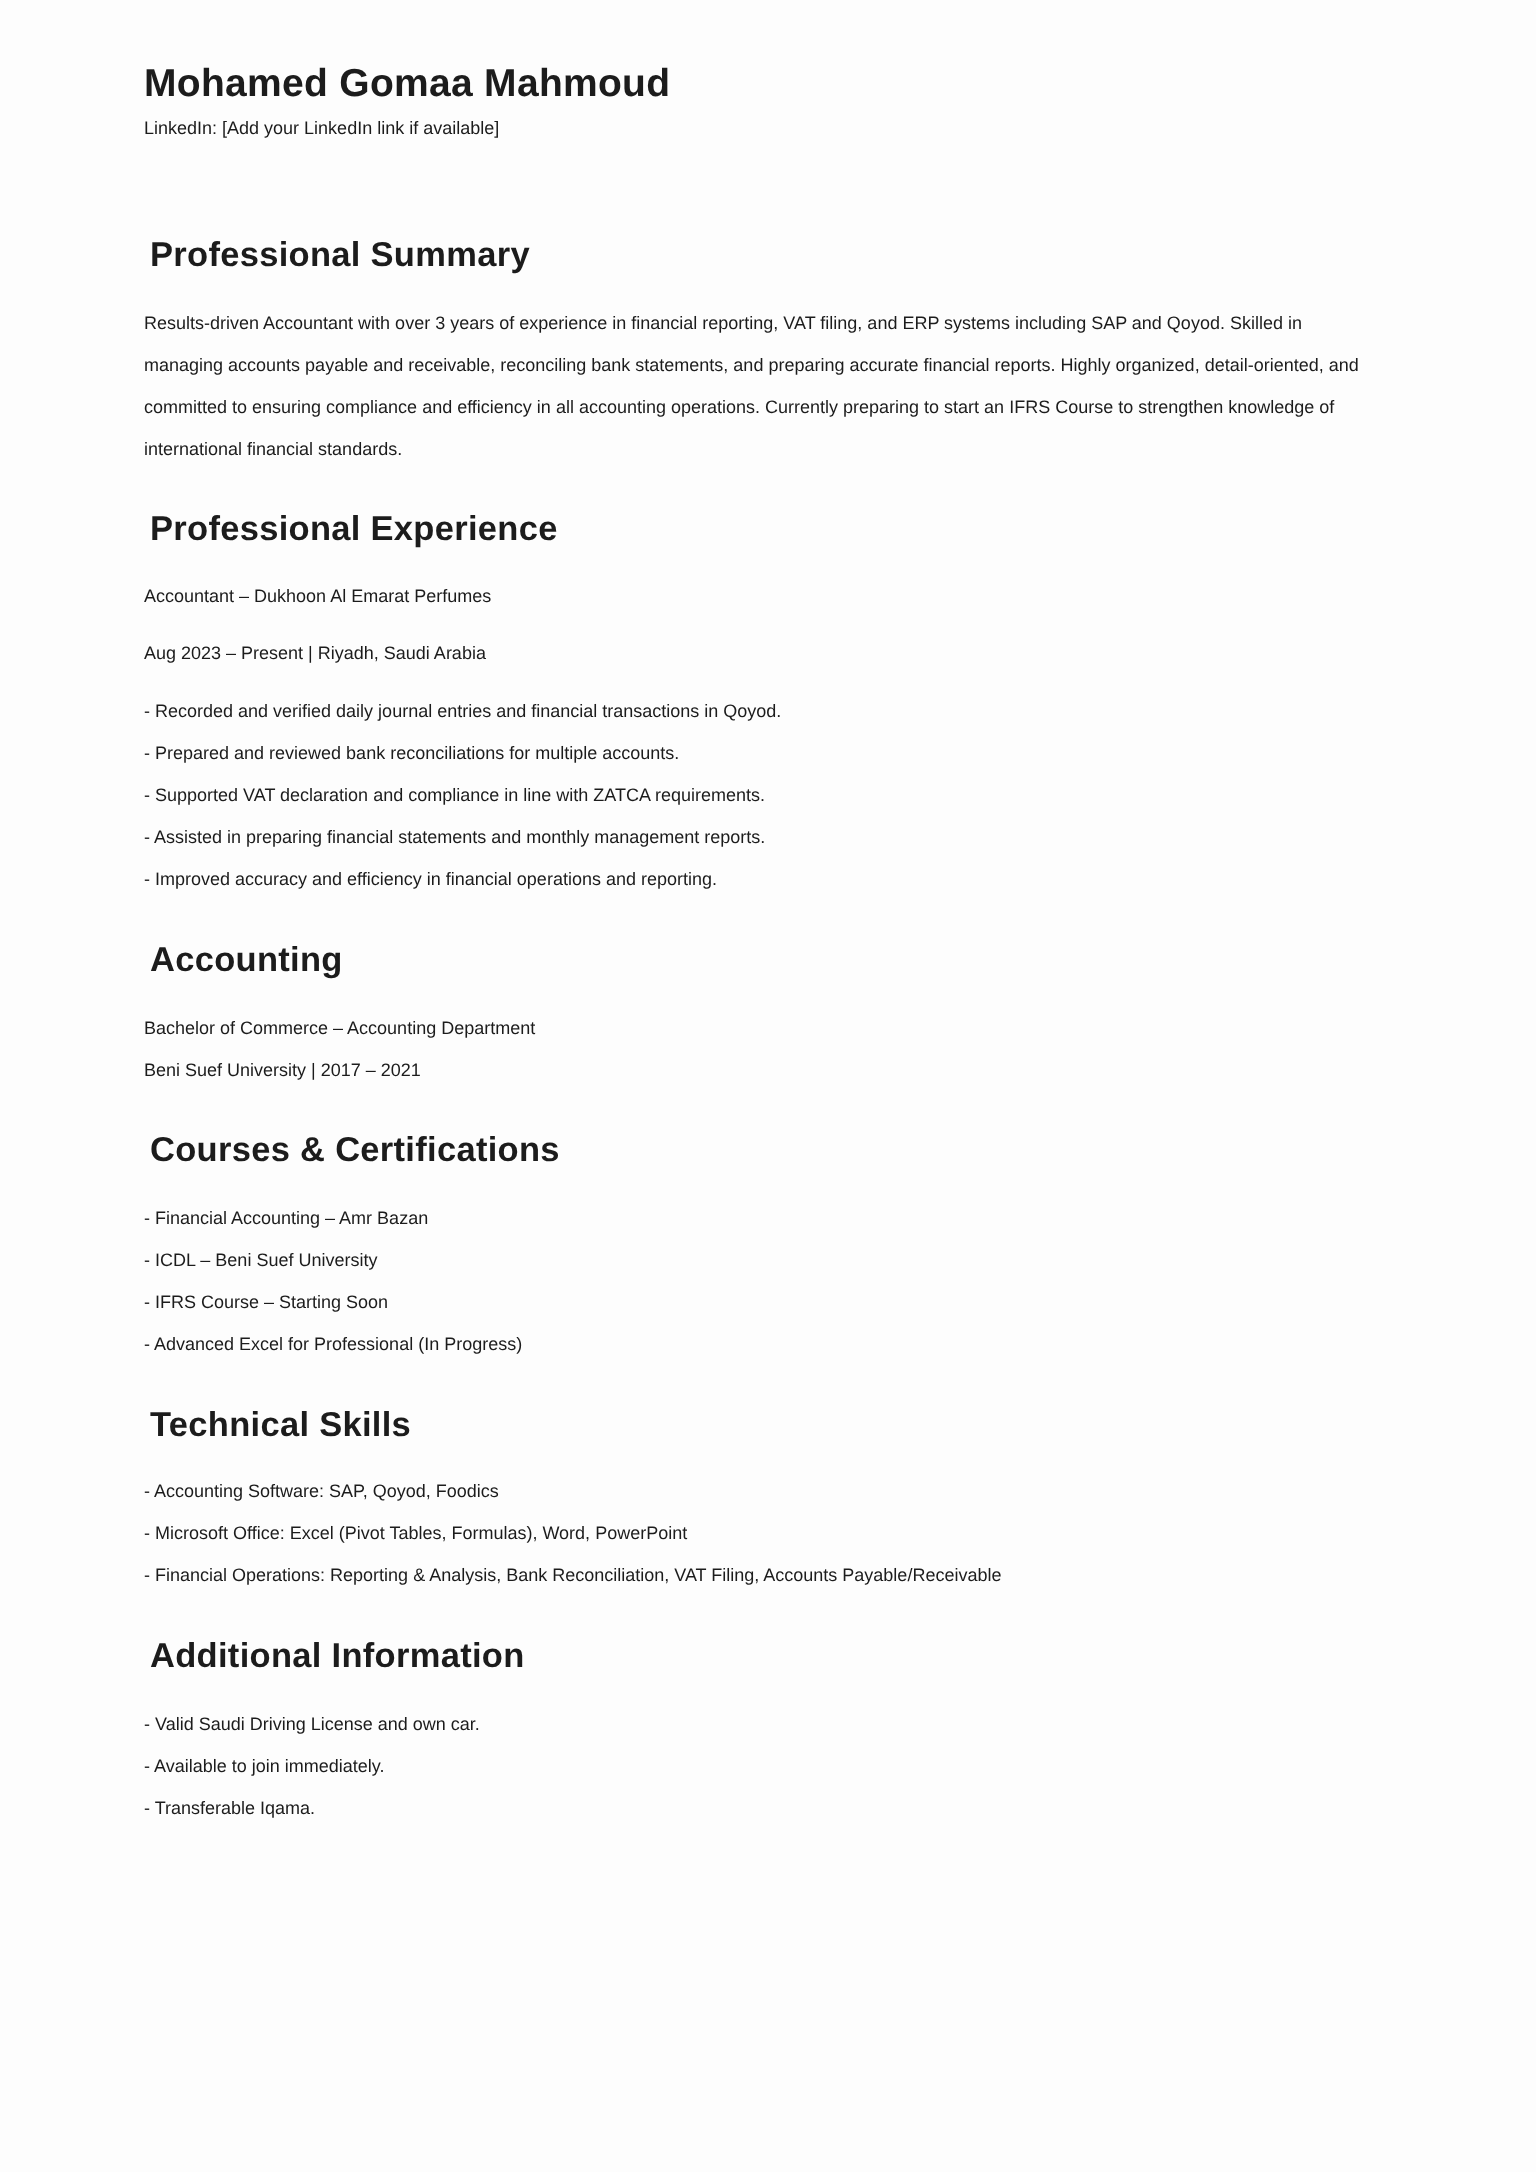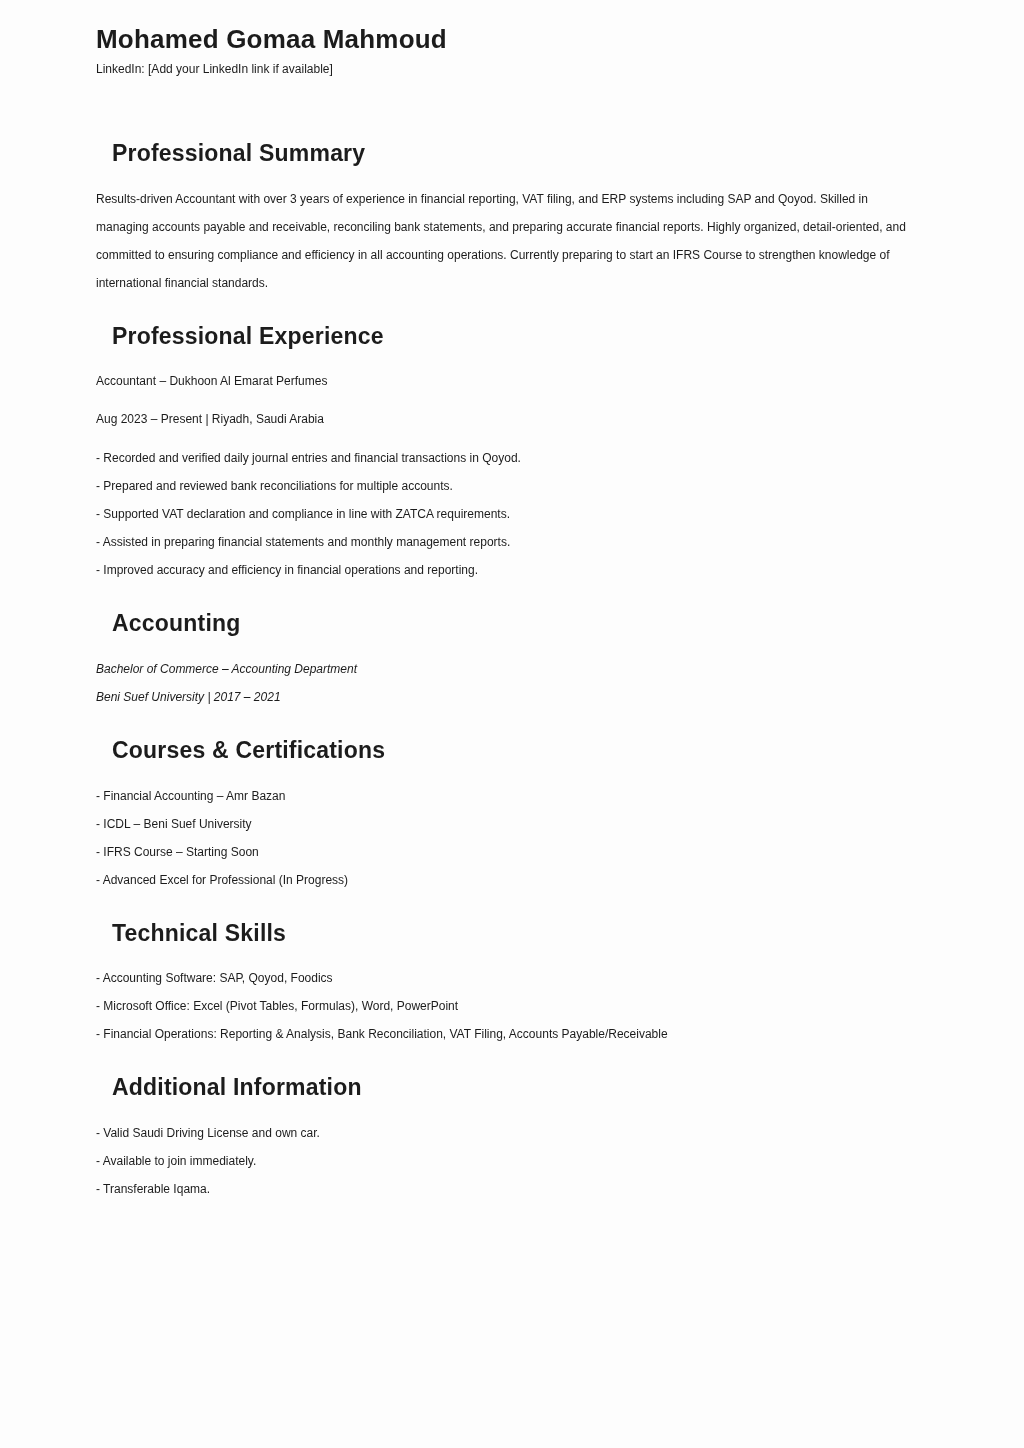--- a/index.html
+++ b/index.html
@@ -7,21 +7,21 @@
     width: 1024px;
     height: 1448px;
     background: #fdfdfd;
     color: #1c1c1c;
     font-family: "Liberation Sans", sans-serif;
     -webkit-font-smoothing: antialiased;
   }
   .page {
     box-sizing: content-box;
     width: 812px;
-    padding: 24px 116px 0 96px;
+    padding: 40px 116px 0 96px;
   }
   .name {
     font-size: 26px;
     font-weight: 700;
     line-height: 1.2;
     margin: 0;
     letter-spacing: 0.2px;
   }
   .contact-line {
     margin-top: 19px;
@@ -33,33 +33,33 @@
   .contact-line .sep { padding: 0 6px; }
   .linkedin-line {
     margin-top: 16px;
     font-size: 17px;
     line-height: 24px;
   }
   h2 {
     font-size: 23px;
     font-weight: 700;
     line-height: 1.2;
-    margin: 26px 0 17px 16px;
+    margin: 26px 0 17px 4px;
     letter-spacing: 0.2px;
   }
   .section--summary h2 { margin-top: 57px; }
   .body-text, .line {
     font-size: 12px;
     line-height: 28px;
     margin: 0;
   }
   .job-title { margin-top: 0; }
   .job-meta  { margin-top: 10px; }
   .bullets   { margin-top: 11px; }
-  .edu-block { margin-top: 0; font-style: italic; }
+  .edu-block { margin-top: 0; }
 </style>
 </head>
 <body>
 
 <div class="page">
 
   <h1 class="name">Mohamed Gomaa Mahmoud</h1>
 
 
   <div class="linkedin-line line">LinkedIn: [Add your LinkedIn link if available]</div>

